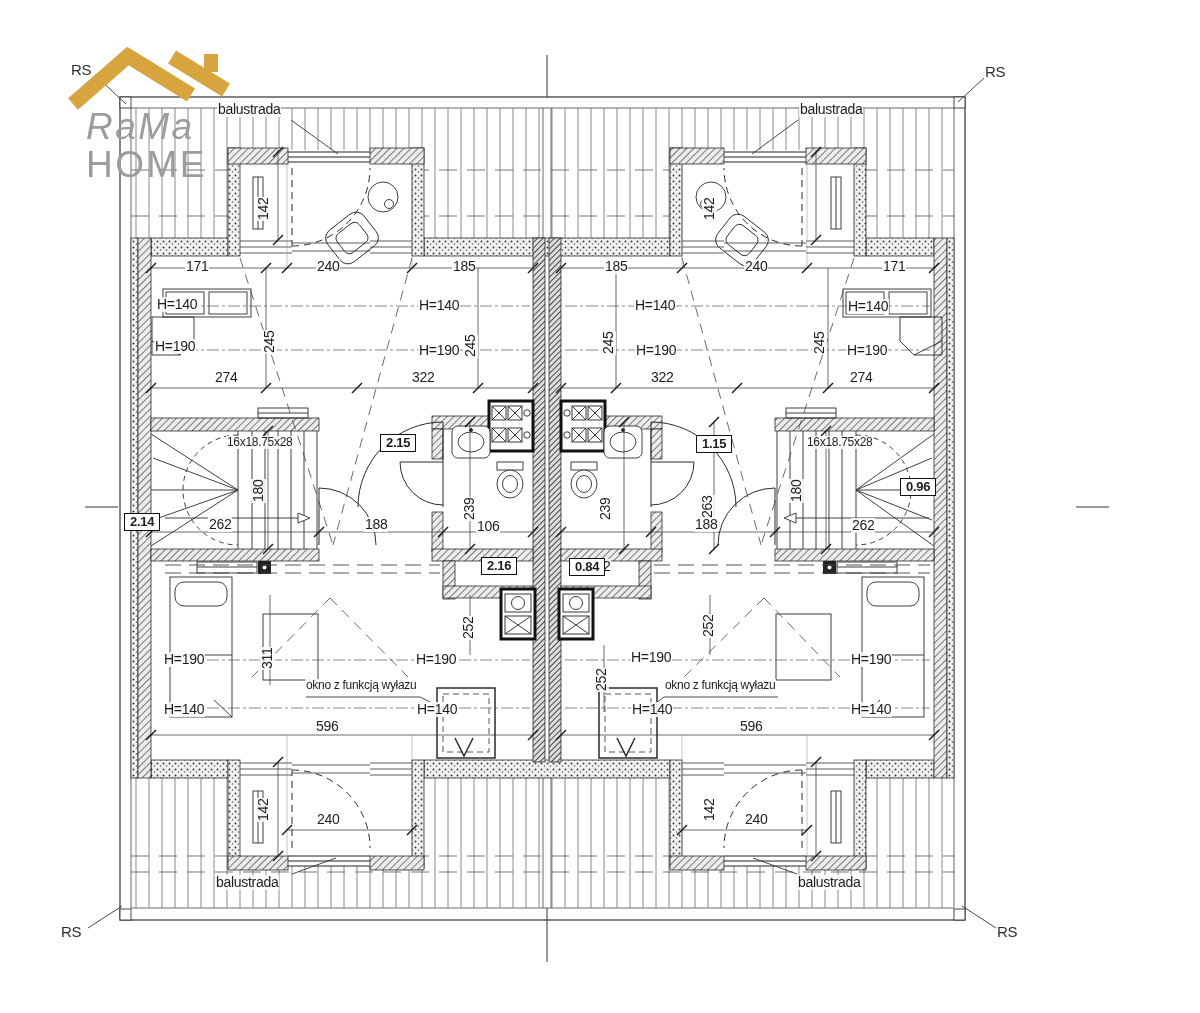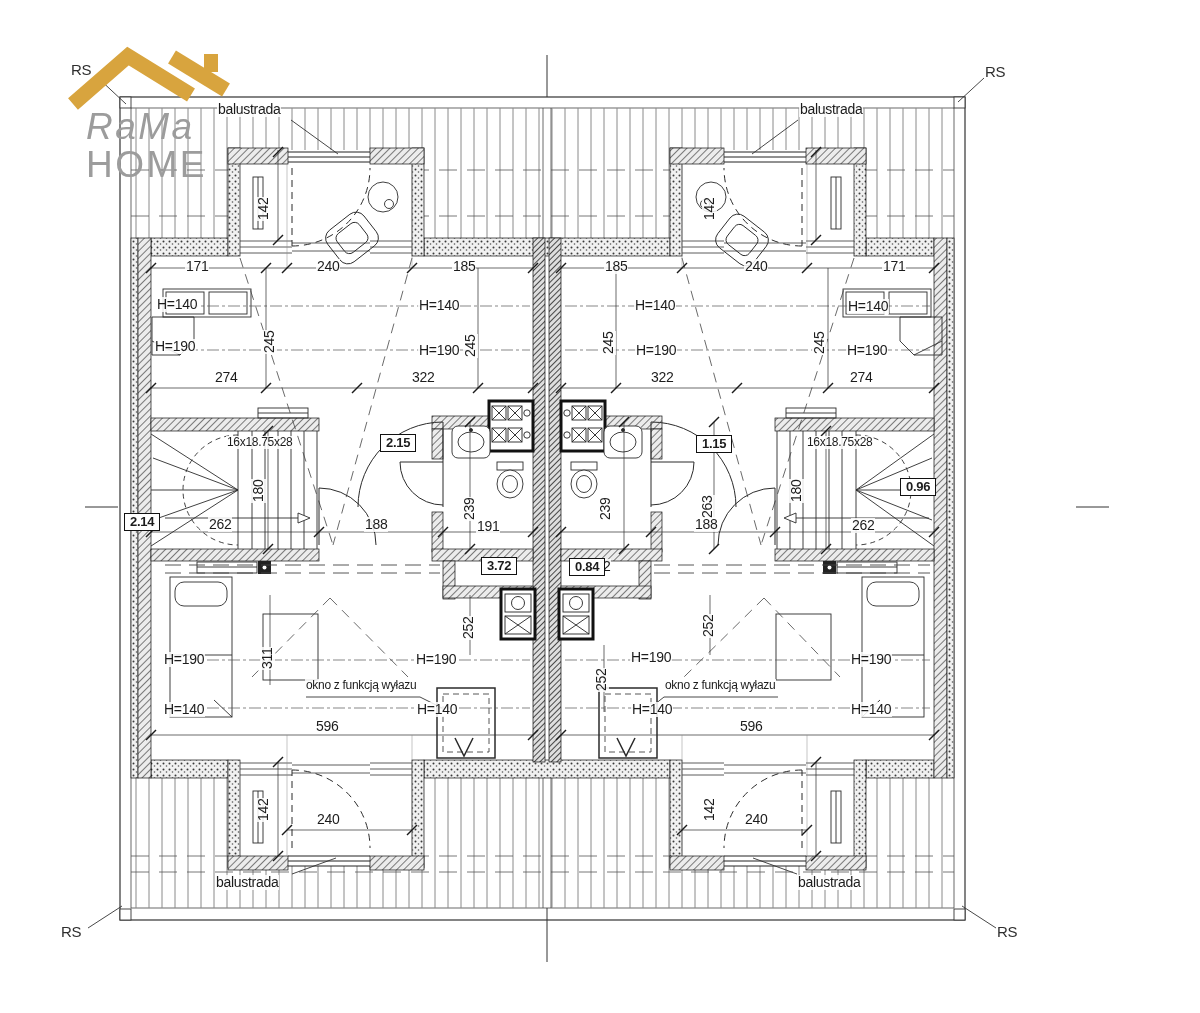--- a/index.html
+++ b/index.html
@@ -452,31 +452,31 @@
       <div class="lbl rot" style="left: 702px; top: 221px;">142</div>
       <div class="lbl rot" style="left: 256px; top: 822px;">142</div>
       <div class="lbl rot" style="left: 702px; top: 822px;">142</div>
       <div class="lbl sm" style="left: 226px; top: 436px;">16x18.75x28</div>
       <div class="lbl sm" style="left: 806px; top: 436px;">16x18.75x28</div>
       <div class="lbl" style="left: 208px; top: 517px;">262</div>
       <div class="lbl" style="left: 851px; top: 518px;">262</div>
       <div class="lbl rot" style="left: 251px; top: 503px;">180</div>
       <div class="lbl rot" style="left: 789px; top: 503px;">180</div>
       <div class="lbl" style="left: 364px; top: 517px;">188</div>
-      <div class="lbl" style="left: 476px; top: 519px;">191</div>
+      <div class="lbl" style="left: 476px; top: 519px;">106</div>
       <div class="lbl" style="left: 588px; top: 519px; margin-top: 40px;">112</div>
       <div class="lbl" style="left: 694px; top: 517px;">188</div>
       <div class="lbl rot" style="left: 700px; top: 519px;">263</div>
       <div class="lbl rot" style="left: 462px; top: 521px;">239</div>
       <div class="lbl rot" style="left: 598px; top: 521px;">239</div>
       <div class="lbl box" style="left: 355px; top: 434px; margin-left: 25px;">2.15</div>
       <div class="lbl box" style="left: 696px; top: 435px;">1.15</div>
       <div class="lbl box" style="left: 124px; top: 478px; margin-top: 35px;">2.14</div>
       <div class="lbl box" style="left: 900px; top: 478px;">0.96</div>
-      <div class="lbl box" style="left: 481px; top: 557px;">3.72</div>
+      <div class="lbl box" style="left: 481px; top: 557px;">2.16</div>
       <div class="lbl box" style="left: 569px; top: 558px;">0.84</div>
       <div class="lbl" style="left: 163px; top: 652px;">H=190</div>
       <div class="lbl" style="left: 163px; top: 702px;">H=140</div>
       <div class="lbl" style="left: 415px; top: 652px;">H=190</div>
       <div class="lbl" style="left: 416px; top: 702px;">H=140</div>
       <div class="lbl" style="left: 630px; top: 650px;">H=190</div>
       <div class="lbl" style="left: 631px; top: 702px;">H=140</div>
       <div class="lbl" style="left: 850px; top: 652px;">H=190</div>
       <div class="lbl" style="left: 850px; top: 702px;">H=140</div>
       <div class="lbl" style="left: 315px; top: 719px;">596</div>

